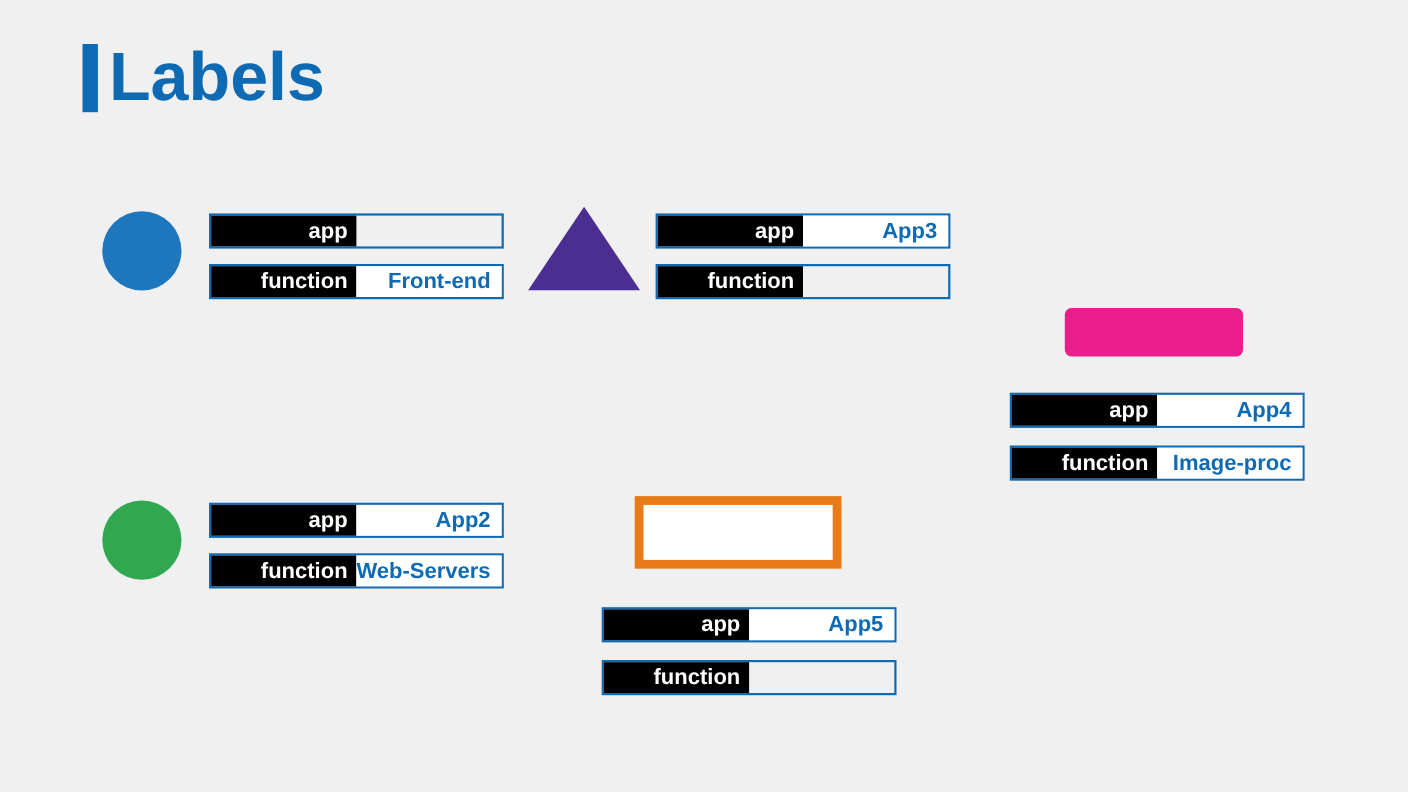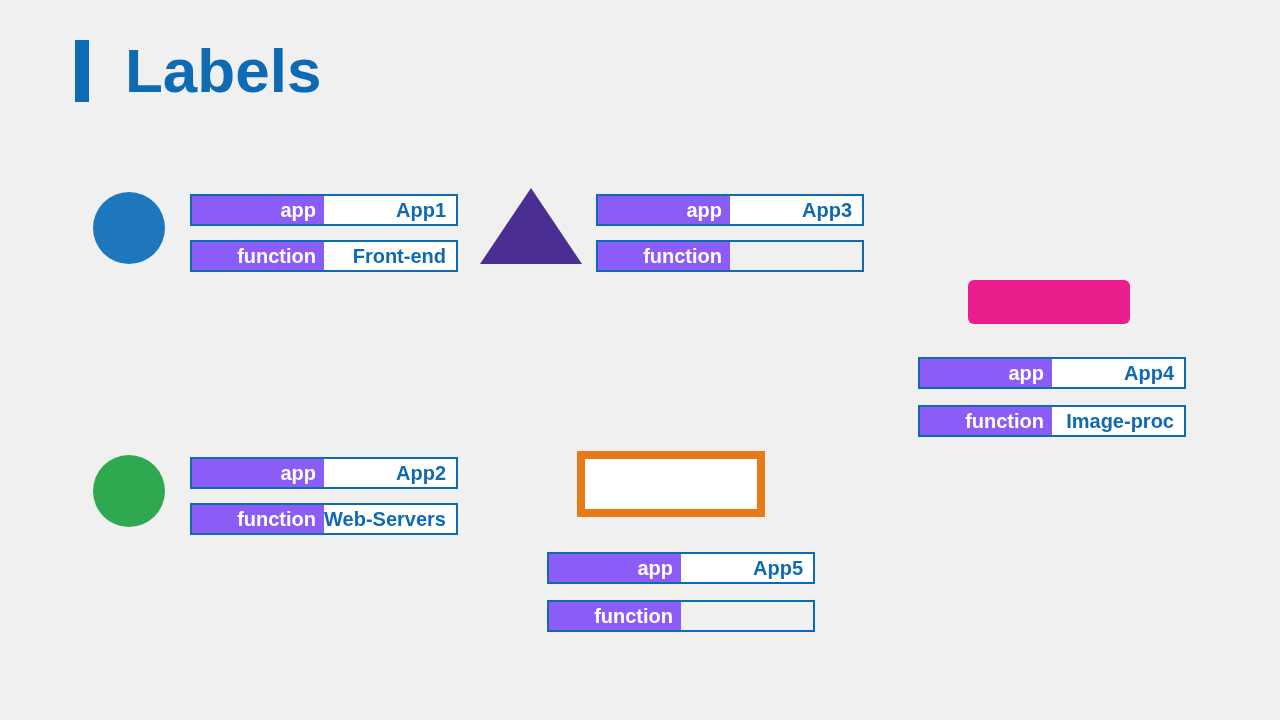--- a/index.html
+++ b/index.html
@@ -14,21 +14,20 @@
     overflow: hidden;
   }
 
   
   .title-wrap {
     position: absolute;
     left: 75px;
     top: 40px;
     display: flex;
     align-items: center;
-    gap: 26px;
   }
   .title-bar {
     width: 14px;
     height: 62px;
     background: #0f6ab4;
     margin-right: 10px;
   }
   .title-text {
     font-size: 62px;
     font-weight: 600;
@@ -44,21 +43,21 @@
     gap: 14px;
   }
   .pair {
     display: flex;
     width: 268px;
     height: 32px;
     border: 2px solid #0f6ab4;
   }
   .pair .key {
     flex: 0 0 50%;
-    background: #8b5cf6;
+    background: #000000;
     color: #ffffff;
     font-weight: 700;
     font-size: 20px;
     display: flex;
     align-items: center;
     justify-content: flex-end;
     padding-right: 8px;
   }
   .pair .val {
     flex: 0 0 50%;
@@ -104,21 +103,20 @@
 
 <div class="title-wrap">
   <div class="title-bar"></div>
   <div class="title-text">Labels</div>
 </div>
 
 <div class="shape circle blue" style="left:93px; top:192px;"></div>
 <div class="labels" style="left:190px; top:194px;">
   <div class="pair">
     <div class="key">app</div>
-    <div class="val">App1</div>
   </div>
   <div class="pair">
     <div class="key">function</div>
     <div class="val">Front-end</div>
   </div>
 </div>
 
 <div class="shape triangle" style="left:480px; top:188px;">
   <svg width="102" height="76" viewBox="0 0 102 76">
     <polygon points="51,0 102,76 0,76" fill="#4b2e91"></polygon>

